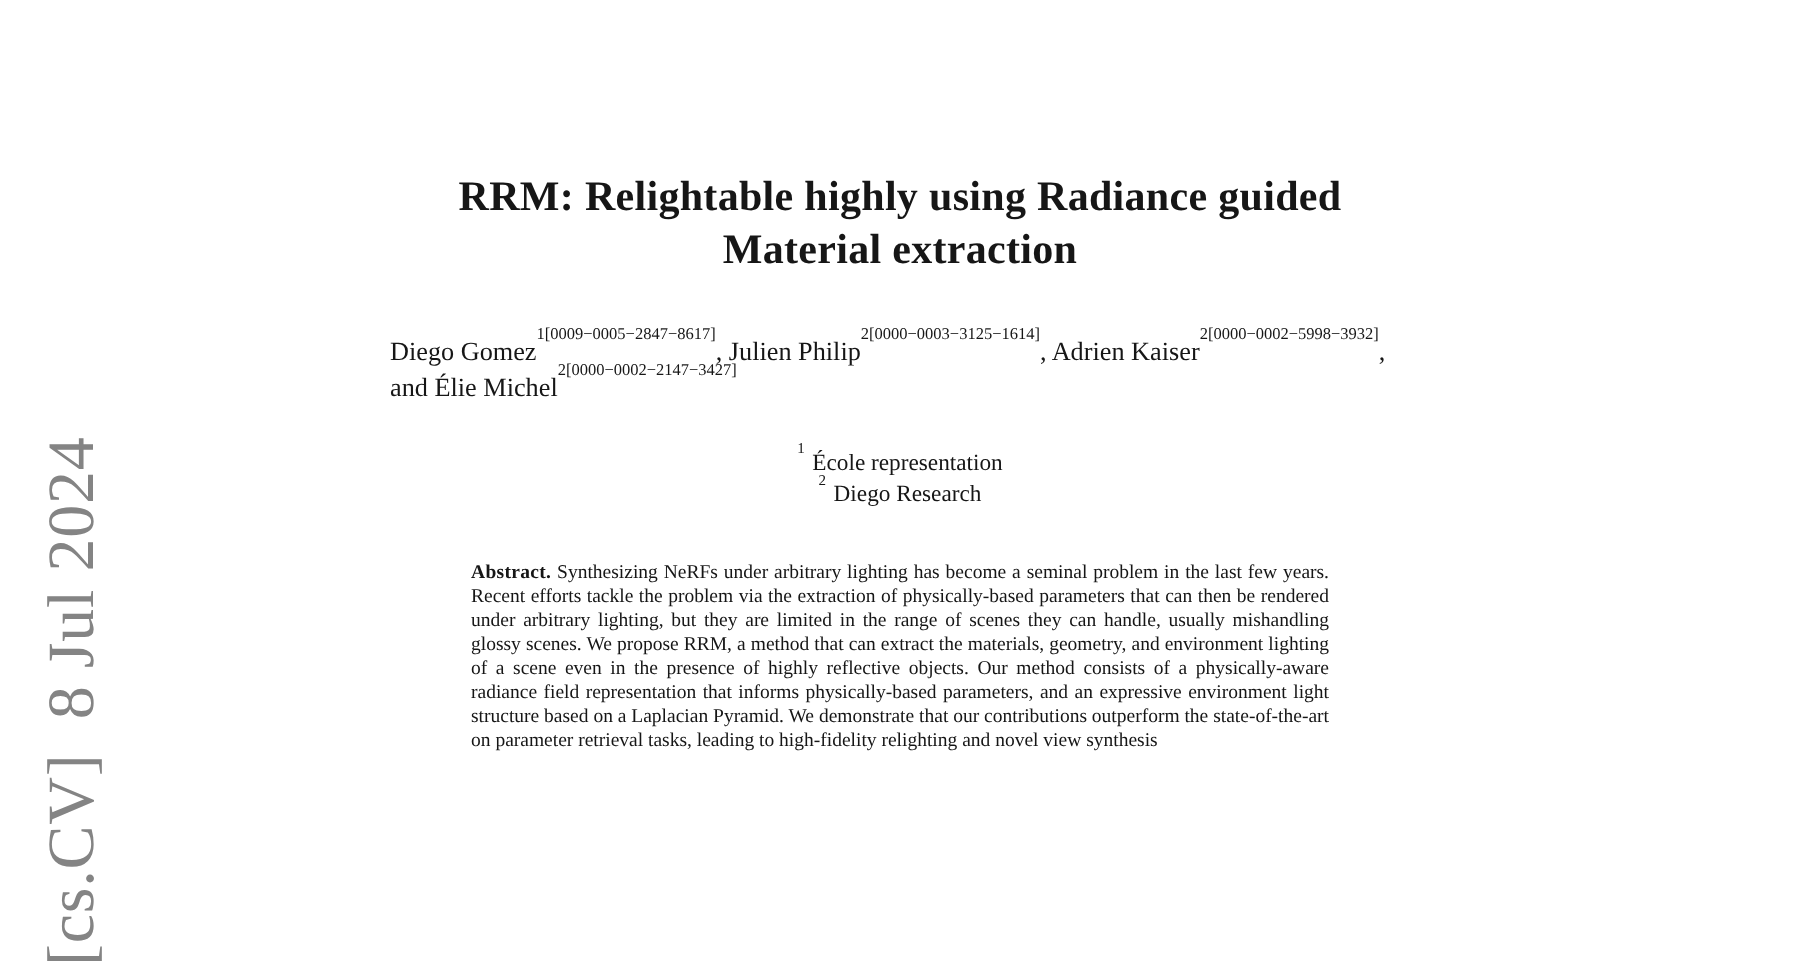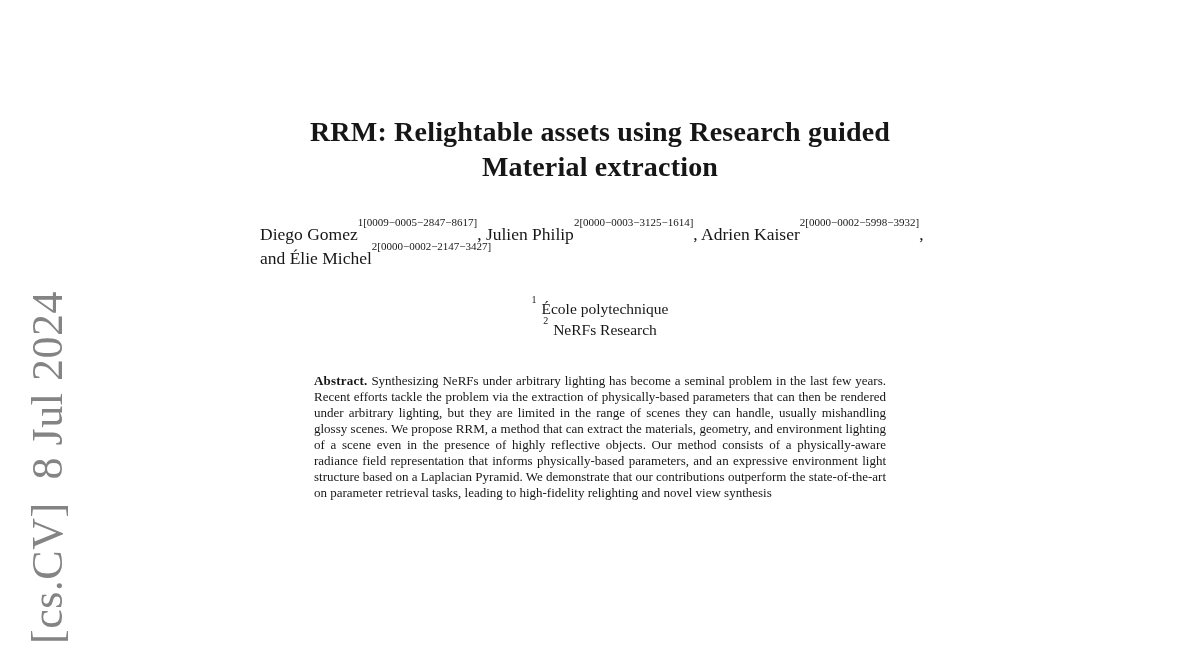--- a/index.html
+++ b/index.html
@@ -74,25 +74,25 @@
 </style>
 </head>
 <body>
 
 <div class="page">
 
   <div class="arxiv-stamp">[cs.CV]&nbsp; 8 Jul 2024</div>
 
   <div class="content">
 
-    <h1 class="title">RRM: Relightable assets using Research guided Material extraction</h1>
+    <h1 class="title">RRM: Relightable highly using Radiance guided Material extraction</h1>
 
     <p class="authors"><span><span>Diego Gomez</span><sup class="sup-orcid">1[0009−0005−2847−8617]</sup><span>, </span></span><span><span>Julien Philip</span><sup class="sup-orcid">2[0000−0003−3125−1614]</sup><span>, </span></span><span><span>Adrien Kaiser</span><sup class="sup-orcid">2[0000−0002−5998−3932]</sup><span>, and </span></span><span><span>Élie Michel</span><sup class="sup-orcid">2[0000−0002−2147−3427]</sup><span></span></span></p>
 
     <div class="affiliations">
-      <div><sup class="sup-marker">1</sup><span>École polytechnique</span></div>
-      <div><sup class="sup-marker">2</sup><span>NeRFs Research</span></div>
+      <div><sup class="sup-marker">1</sup><span>École representation</span></div>
+      <div><sup class="sup-marker">2</sup><span>Diego Research</span></div>
     </div>
 
     <p class="abstract"><b>Abstract.</b> <span>Synthesizing NeRFs under arbitrary lighting has become a seminal problem in the last few years. Recent efforts tackle the problem via the extraction of physically-based parameters that can then be rendered under arbitrary lighting, but they are limited in the range of scenes they can handle, usually mishandling glossy scenes. We propose RRM, a method that can extract the materials, geometry, and environment lighting of a scene even in the presence of highly reflective objects. Our method consists of a physically-aware radiance field representation that informs physically-based parameters, and an expressive environment light structure based on a Laplacian Pyramid. We demonstrate that our contributions outperform the state-of-the-art on parameter retrieval tasks, leading to high-fidelity relighting and novel view synthesis</span></p>
 
   </div>
 </div>
 
 </body></html>

